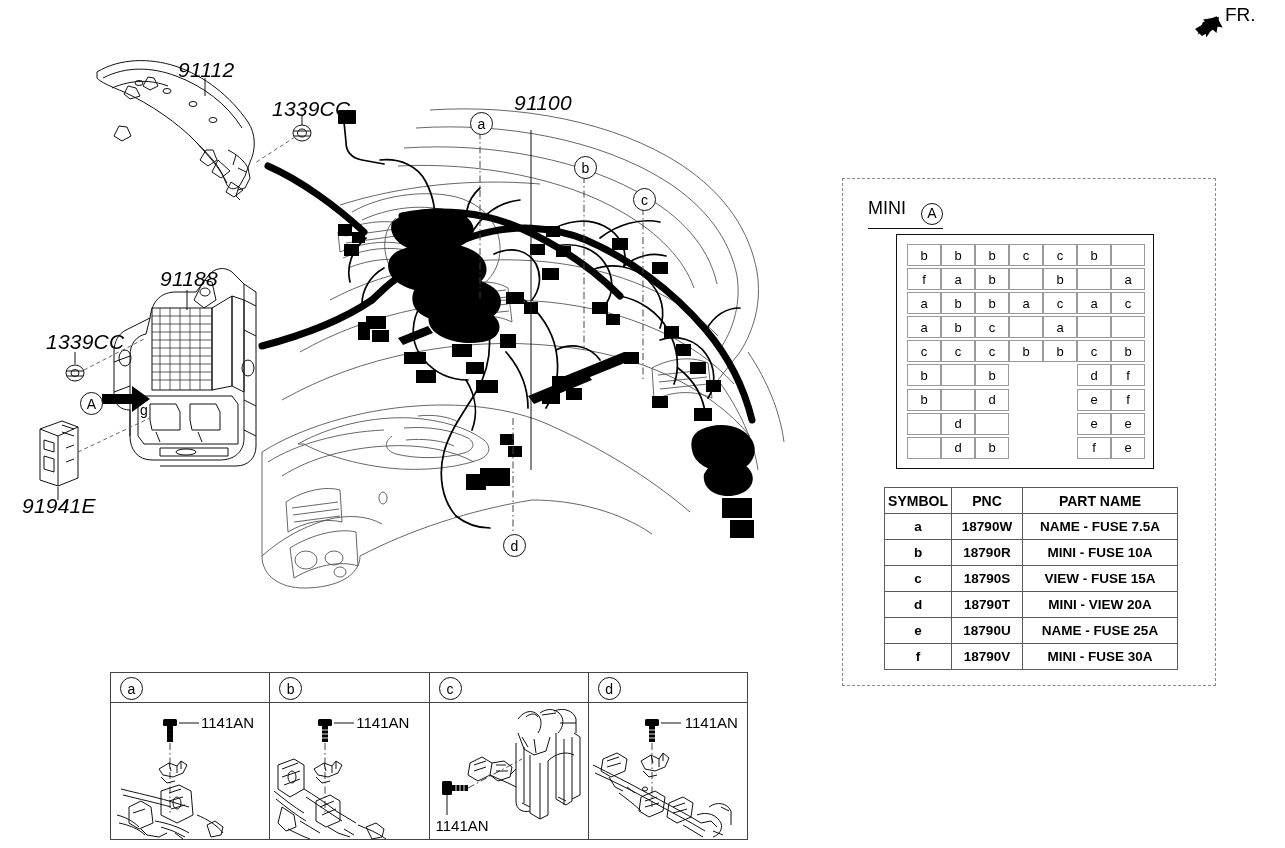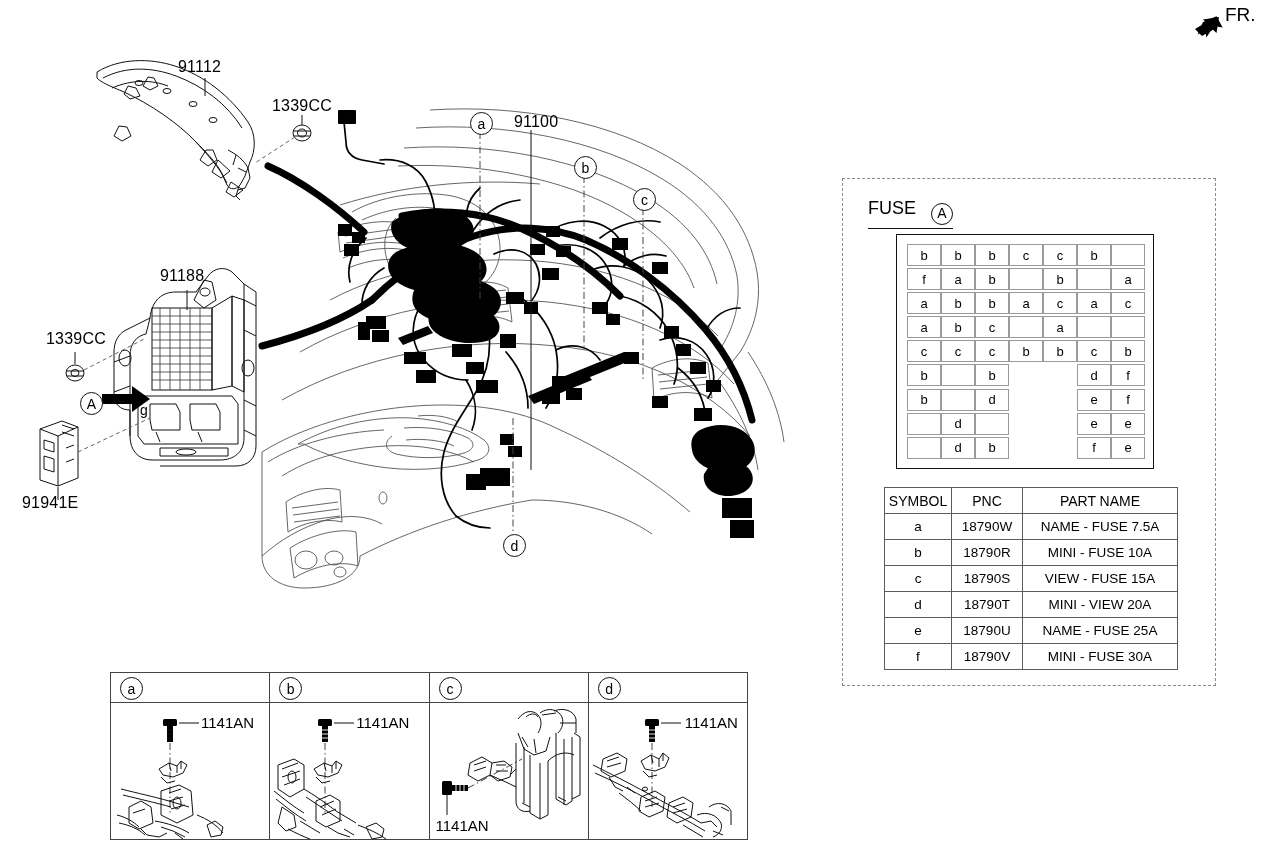--- a/index.html
+++ b/index.html
@@ -1,20 +1,20 @@
 <!DOCTYPE html>
 <html><head>
 <meta charset="utf-8">
 <style>
   html,body{margin:0;padding:0;background:#fff;}
   body{
     width:1285px;height:848px;position:relative;overflow:hidden;
     font-family:"Liberation Sans", sans-serif;color:#000;
   }
-  .lbl{position:absolute;font-size:16px;letter-spacing:.2px;white-space:nowrap;}
+  .lbl{position:absolute;font-size:21px;letter-spacing:.2px;white-space:nowrap;font-style:italic;}
   .callout{
     position:absolute;width:21px;height:21px;border:1.3px solid #111;border-radius:50%;
     display:flex;align-items:center;justify-content:center;font-size:14px;background:#fff;
   }
   svg{position:absolute;top:0;left:0;overflow:visible;}
 
   
   #fr-wrap{position:absolute;left:1192px;top:4px;}
   #fr-wrap .txt{position:absolute;left:33px;top:0px;font-size:19px;}
 
@@ -46,21 +46,21 @@
   #g-label{
     position:absolute;left:140px;top:402px;font-size:14px;
   }
 
   
   #sym-table{
     position:absolute;left:884px;top:487px;width:294px;height:181px;
     border-collapse:collapse;background:#fff;
   }
   #sym-table td,#sym-table th{
-    border:1.1px solid #5b5b5b;text-align:center;font-size:13.5px;font-weight:normal;
+    border:1.1px solid #5b5b5b;text-align:center;font-size:13.5px;font-weight:bold;
     height:25px;padding:0;
   }
   #sym-table th{font-size:14px;}
   #sym-table .c-sym{width:66px;}
   #sym-table .c-pnc{width:70px;}
 
   
   #detail-strip{
     position:absolute;left:110px;top:672px;width:638px;height:168px;
     border:1.4px solid #444;background:#fff;box-sizing:border-box;display:flex;
@@ -354,33 +354,33 @@
   <line class="thin" x1="58" y1="487" x2="58" y2="500" stroke="#111"></line>
   <path class="dashplain" d="M78 452 L150 418"></path>
 
 </svg>
 
 <div class="lbl" style="left:178px;top:58px;">91112</div>
 <div class="lbl" style="left:272px;top:97px;">1339CC</div>
 <div class="lbl" style="left:160px;top:267px;">91188</div>
 <div class="lbl" style="left:46px;top:330px;">1339CC</div>
 <div class="lbl" style="left:22px;top:494px;">91941E</div>
-<div class="lbl" style="left:514px;top:113px;">91100</div>
+<div class="lbl" style="left:514px;top:91px;">91100</div>
 
 <div class="callout" style="left:470px;top:112px;">a</div>
 <div class="callout" style="left:574px;top:156px;">b</div>
 <div class="callout" style="left:633px;top:188px;">c</div>
 <div class="callout" style="left:503px;top:534px;">d</div>
 <div class="callout" style="left:80px;top:392px;">A</div>
 
 <div id="view-a-panel"></div>
 
 <div id="view-a-title">
   <span class="u">
-    <span>FUSE</span>
+    <span>MINI</span>
     <span class="circ">A</span>
   </span>
 </div>
 
 <div id="fuse-box">
   <div id="fuse-grid">
       <div class="frow">
         <div class="fcell" style="left: 0px; width: 34px;">b</div>
         <div class="fcell" style="left: 34px; width: 34px;">b</div>
         <div class="fcell" style="left: 68px; width: 34px;">b</div>

